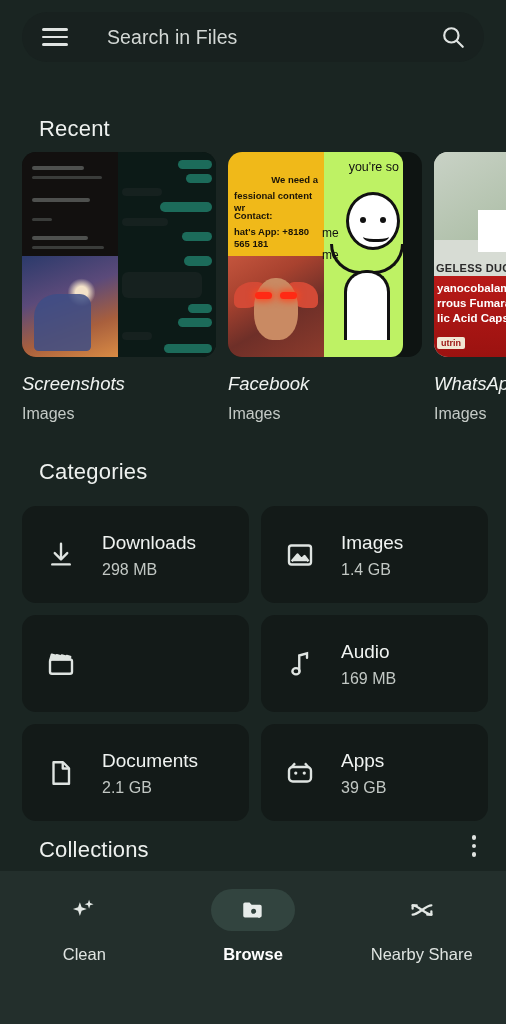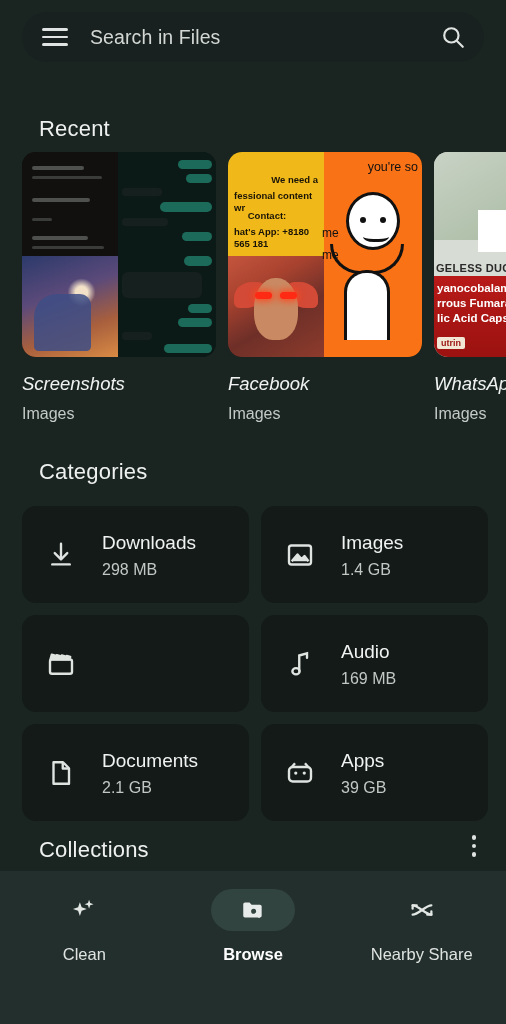--- a/index.html
+++ b/index.html
@@ -15,21 +15,21 @@
   .searchbar {
     position:absolute; top:12px; left:22px;
     width:462px; height:50px;
     background:#18211f;
     border-radius:26px;
     display:flex; align-items:center;
     padding:0 18px 0 20px;
   }
   .hamburger { width:26px; height:18px; display:flex; flex-direction:column; justify-content:space-between; flex:0 0 auto; cursor:pointer; }
   .hamburger i { display:block; height:2.6px; background:#dfe3e1; border-radius:2px; }
-  .search-placeholder { flex:1; margin-left:22px; font-size:19.5px; color:#d3d8d5; letter-spacing:.1px; }
+  .search-placeholder { flex:1; margin-left:39px; font-size:19.5px; color:#d3d8d5; letter-spacing:.1px; }
   .search-icon { flex:0 0 auto; width:26px; height:26px; }
 
   
   .sec-title { position:absolute; left:24px; font-size:22px; font-weight:400; color:#eef1ef; letter-spacing:.2px;margin-left:15px; }
   #recent-title { top:116px; }
   #categories-title { top:459px; }
   #collections-title { top:837px; }
 
   .overflow-dots { position:absolute; right:18px; top:832px; width:28px; height:28px; display:flex; flex-direction:column; align-items:center; justify-content:center; gap:4px; cursor:pointer; }
   .overflow-dots i { width:4.4px; height:4.4px; border-radius:50%; background:#dfe3e1; display:block; }
@@ -62,21 +62,21 @@
   
   .fb-yellow { left:0; top:0; width:96px; height:104px; background:#f0b919; }
   .fb-yellow .t { position:absolute; left:6px; right:0; color:#1a1408; font-weight:bold; font-size:9.5px; line-height:12px; }
   .fb-face { left:0; top:104px; width:96px; height:101px;
     background:linear-gradient(150deg,#c4553d 0%,#a8422f 30%,#6e2f28 60%,#8d3b2c 100%);
   }
   .fb-face .skin { position:absolute; left:26px; top:22px; width:44px; height:62px; background:#c98a63; border-radius:48% 48% 42% 42%; }
   .fb-face .eye { position:absolute; top:36px; width:17px; height:7px; background:#ff2a14; border-radius:4px; box-shadow:0 0 7px 2px rgba(255,70,30,.95); }
   .fb-face .wingL { position:absolute; left:6px; top:26px; width:30px; height:26px; background:#d34a36; border-radius:60% 20% 60% 20%; }
   .fb-face .wingR { position:absolute; right:6px; top:26px; width:30px; height:26px; background:#d34a36; border-radius:20% 60% 20% 60%; }
-  .fb-meme { left:96px; top:0; width:98px; height:100%; background:#f97316; border-radius:0 12px 12px 0; }
+  .fb-meme { left:96px; top:0; width:79px; height:100%; background:#bef264; border-radius:0 12px 12px 0; }
   .fb-meme .cap { position:absolute; top:8px; right:4px; font-size:12.5px; color:#111; font-family:"Liberation Sans",sans-serif; }
   .fb-meme .lbl { position:absolute; left:-2px; font-size:12px; color:#111; }
   .stick-head { position:absolute; left:22px; top:40px; width:54px; height:58px; border:3.2px solid #111; border-radius:50%; background:#fff; }
   .stick-eye { position:absolute; width:6px; height:6px; background:#111; border-radius:50%; top:22px; }
   .stick-mouth { position:absolute; left:14px; top:34px; width:26px; height:13px; border-bottom:3px solid #111; border-radius:0 0 40% 40%; }
   .stick-arm { position:absolute; left:6px; top:92px; width:74px; height:30px; border:3.2px solid #111; border-top:none; border-radius:0 0 40px 40px; background:transparent; }
   .stick-body { position:absolute; left:20px; top:118px; width:46px; height:70px; border:3.2px solid #111; border-bottom:none; border-radius:22px 22px 0 0; background:#fff; }
 
   
   .wa-bg { left:0; top:0; width:100%; height:100%; background:#d7dcd4; }
@@ -162,21 +162,21 @@
     </div>
     <div class="recent-name">Screenshots</div>
     <div class="recent-sub">Images</div>
   </div>
 
   <div class="recent-card">
     <div class="thumb">
       <div class="tile fb-yellow">
         <div class="t" style="top:22px;text-align:right;padding-right:6px;">We need a</div>
         <div class="t" style="top:38px;">fessional content wr</div>
-        <div class="t" style="top:58px;text-align:center;padding-right:24px;">Contact:</div>
+        <div class="t" style="top:58px;text-align:left;padding-right:24px;">Contact:</div>
         <div class="t" style="top:74px;">hat's App: +8180 565 181</div>
       </div>
       <div class="tile fb-face">
         <div class="wingL"></div>
           <div class="wingR"></div>
         <div class="skin"></div>
         <div class="eye" style="left:27px"></div>
         <div class="eye" style="right:27px"></div>
       </div>
       <div class="tile fb-meme">

